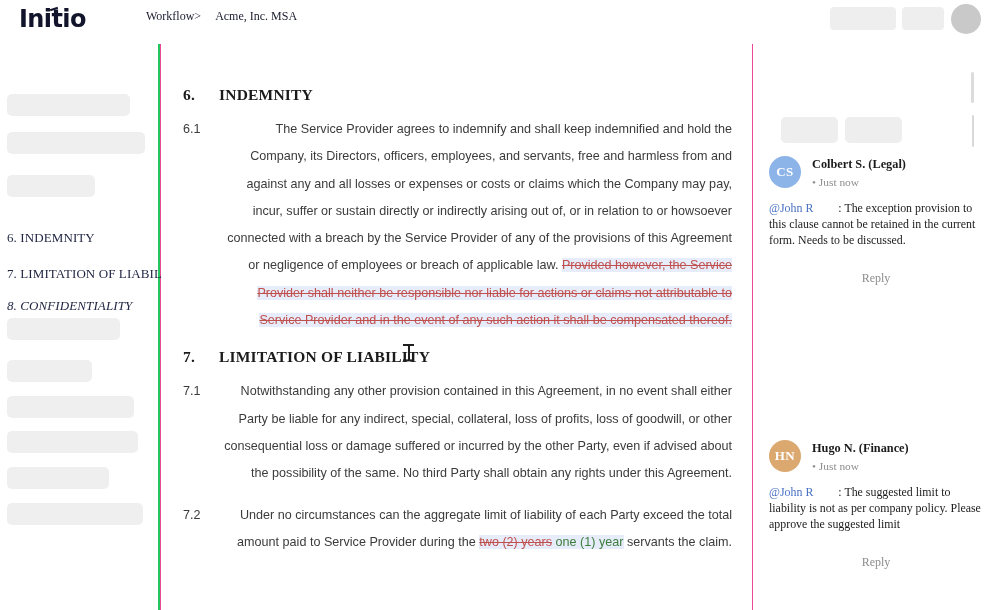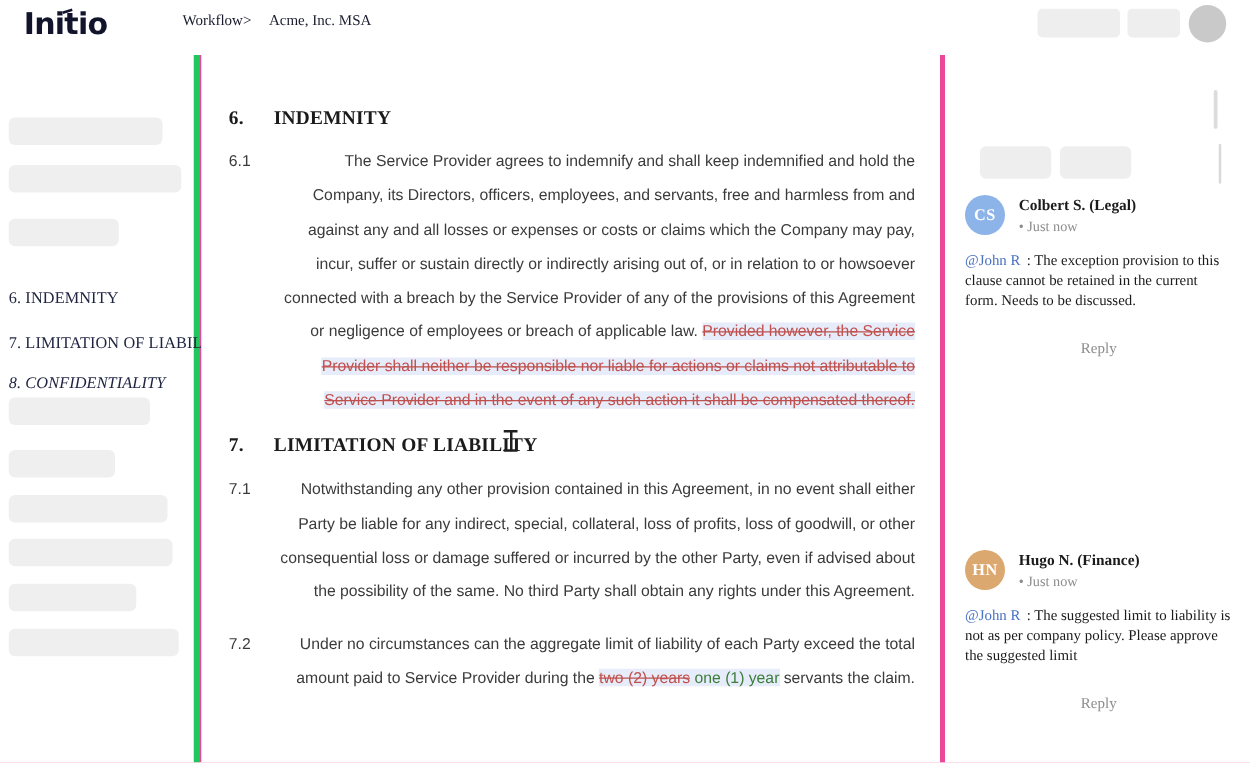--- a/index.html
+++ b/index.html
@@ -82,21 +82,21 @@
     background: #c9c9c9;
   }
 
   
   .sidebar {
     position: absolute;
     left: 0; top: 44px;
     width: 160px;
     height: 566px;
     background: #ffffff;
-    border-right: 5px solid #22c55e;
+    border-right: 2px solid #22c55e;
   }
 
   .sk {
     position: absolute;
     background: #efefef;
     border-radius: 5px;
     height: 22px;
   }
 
   .nav-link {
@@ -192,21 +192,21 @@
     box-shadow: 0 15.4px 0 0 #1f1f1f;
   }
 
   
   .comments {
     position: absolute;
     left: 752px; top: 44px;
     width: 248px;
     height: 566px;
     background: #ffffff;
-    border-left: 4px solid #ec4899;
+    border-left: 1px solid #ec4899;
   }
 
   .cmt-hdr-skel {
     position: absolute;
     background: #eeeeee;
     border-radius: 5px;
     height: 26px;
   }
   .cmt-hdr-skel-1 { left: 28px; top: 73px; width: 57px; }
   .cmt-hdr-skel-2 { left: 92px; top: 73px; width: 57px; }
@@ -263,21 +263,21 @@
 
   .cmt-body {
     margin-top: 10px;
     font-family: "Liberation Serif", serif;
     font-size: 11.9px;
     line-height: 16.2px;
     color: #1b1b1b;
   }
   .mention {
     color: #4a72c4;
-    margin-right: 5px;
+    margin-right: 25px;
   }
 
   .cmt-reply {
     margin-top: 22px;
     font-family: "Liberation Serif", serif;
     font-size: 12px;
     color: #8d8d8d;
     text-align: center;
   }
 

